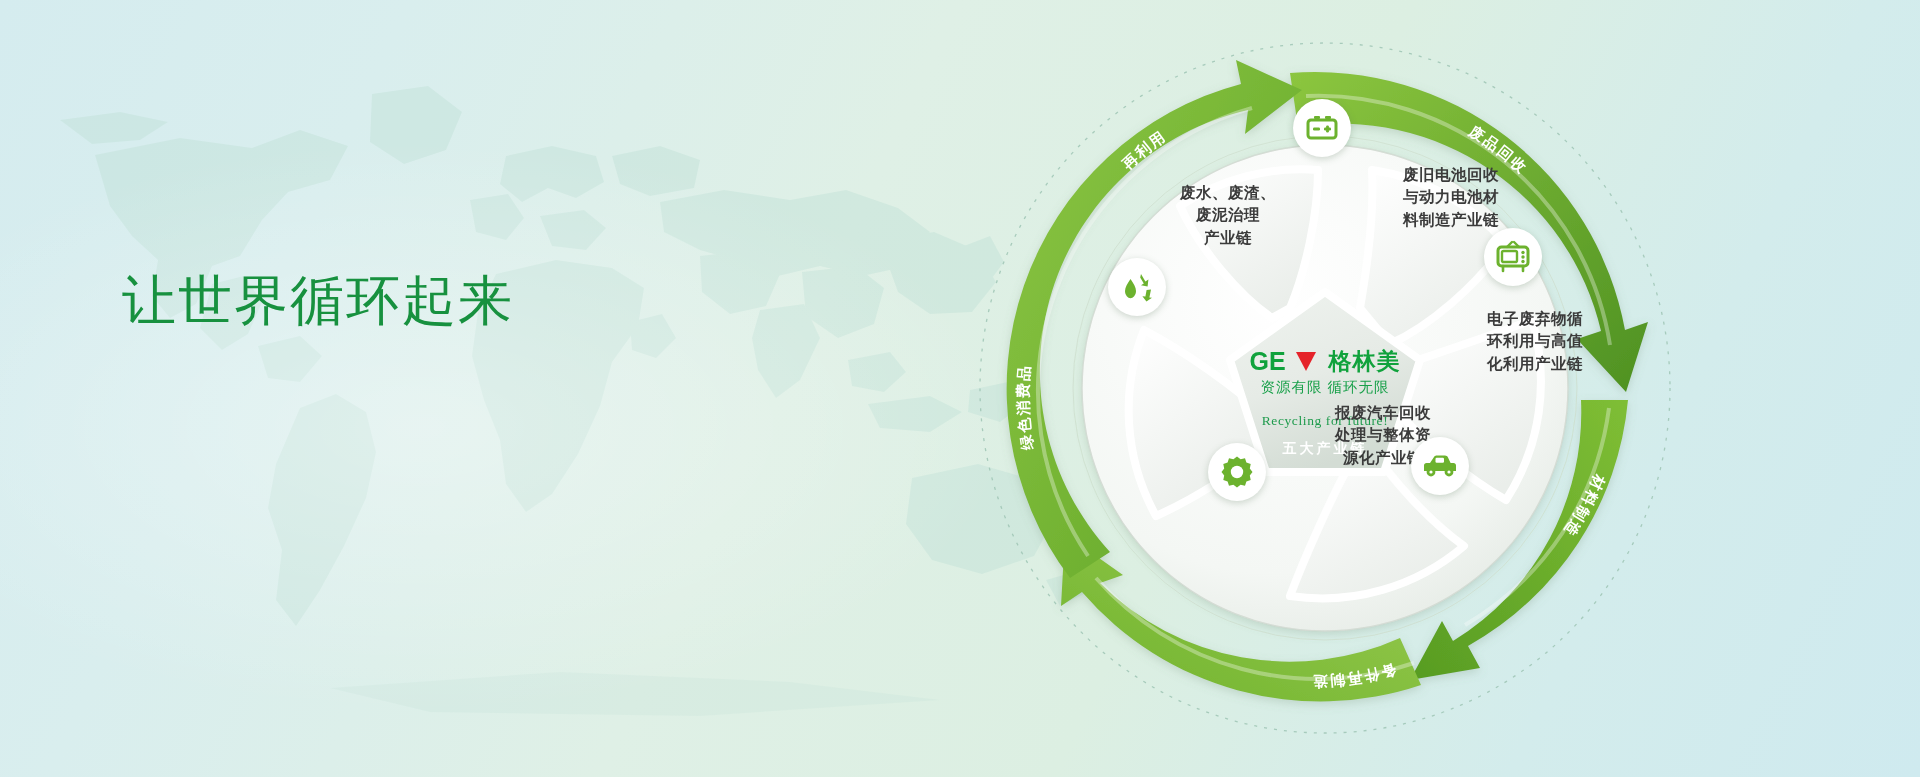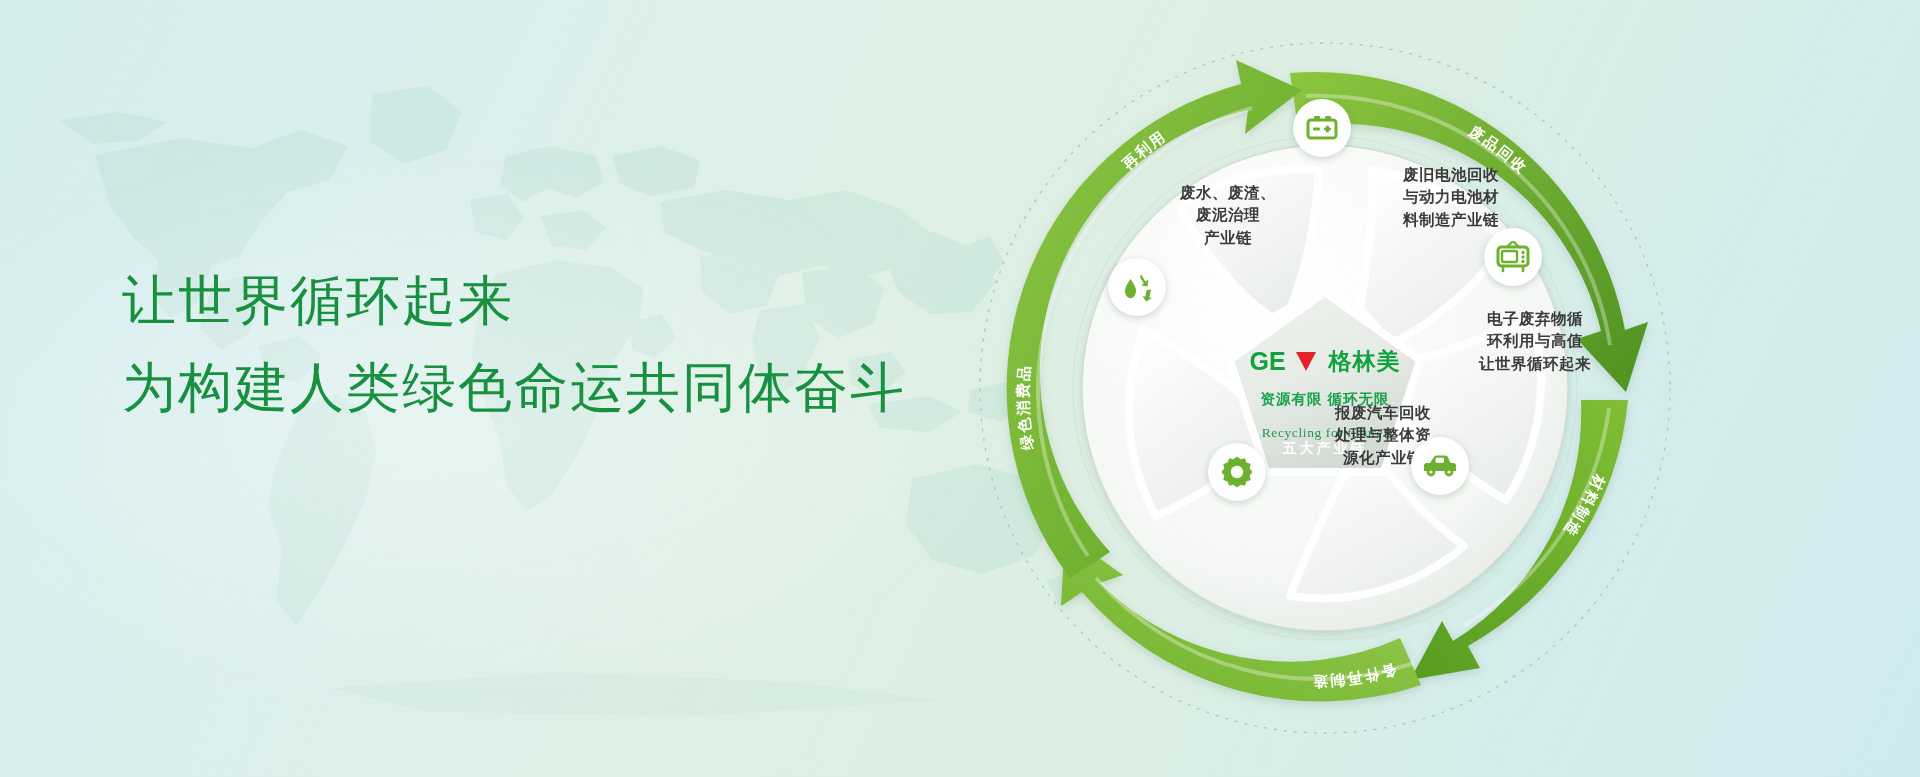--- a/index.html
+++ b/index.html
@@ -104,23 +104,23 @@
     margin: 0 1px 0 -2px;
   }
   .logo-cn {
     font-size: 23px;
     font-weight: 700;
     color: #10a23c;
     letter-spacing: 1px;
     line-height: 1;
   }
   .logo-slogan {
-    margin-top: 16px;
+    margin-top: 4px;
     font-size: 14.5px;
-    font-weight: 700;
+    font-weight: 400;
     color: #19a04a;
     letter-spacing: 1px;
   }
   .logo-en {
     margin-top: 16px;
     font-size: 13.5px;
     font-weight: 400;
     color: #1f9b4d;
     letter-spacing: 0.6px;
     font-family: "Liberation Serif", serif;
@@ -190,21 +190,20 @@
       <path d="M912 418 L978 404 L1034 420 L1056 456 L1034 496 L982 514 L932 500 L906 464 Z"></path>
       <path d="M1046 520 L1074 512 L1084 534 L1060 546 Z"></path>
 
       <path d="M330 628 L560 612 L790 622 L940 640 L700 656 L430 652 Z" opacity="0.5"></path>
     </g>
   </svg>
   <div class="glow-overlay"></div>
 
   <div class="headline">
     <div class="hl-line l1">让世界循环起来</div>
-    <div class="hl-line l2">为构建人类绿色命运共同体奋斗</div>
   </div>
 
   <div id="diagram">
 
     <svg width="1010" height="777" viewBox="0 0 1010 777">
       <defs>
         <linearGradient id="gArcA" x1="0" y1="0" x2="1" y2="1">
           <stop offset="0%" stop-color="#8cc63f"></stop>
           <stop offset="100%" stop-color="#4e9122"></stop>
         </linearGradient>
@@ -366,21 +365,21 @@
     <div class="seg-label" style="left:536px; top:164px; width:190px;">废旧电池回收
 与动力电池材
 料制造产业链</div>
 
     <div class="seg-label" style="left:318px; top:182px; width:180px;">废水、废渣、
 废泥治理
 产业链</div>
 
     <div class="seg-label" style="left:620px; top:308px; width:190px;">电子废弃物循
 环利用与高值
-让世界循环起来</div>
+化利用产业链</div>
 
     <div class="seg-label" style="left:468px; top:402px; width:190px;">报废汽车回收
 处理与整体资
 源化产业链</div>
 
 
     <div class="icon-bubble" style="left:473px; top:99px;">
       <svg width="34" height="34" viewBox="0 0 34 34">
         <rect x="9" y="5" width="6" height="3" rx="1" fill="#6cb22e"></rect>
         <rect x="20" y="5" width="6" height="3" rx="1" fill="#6cb22e"></rect>

